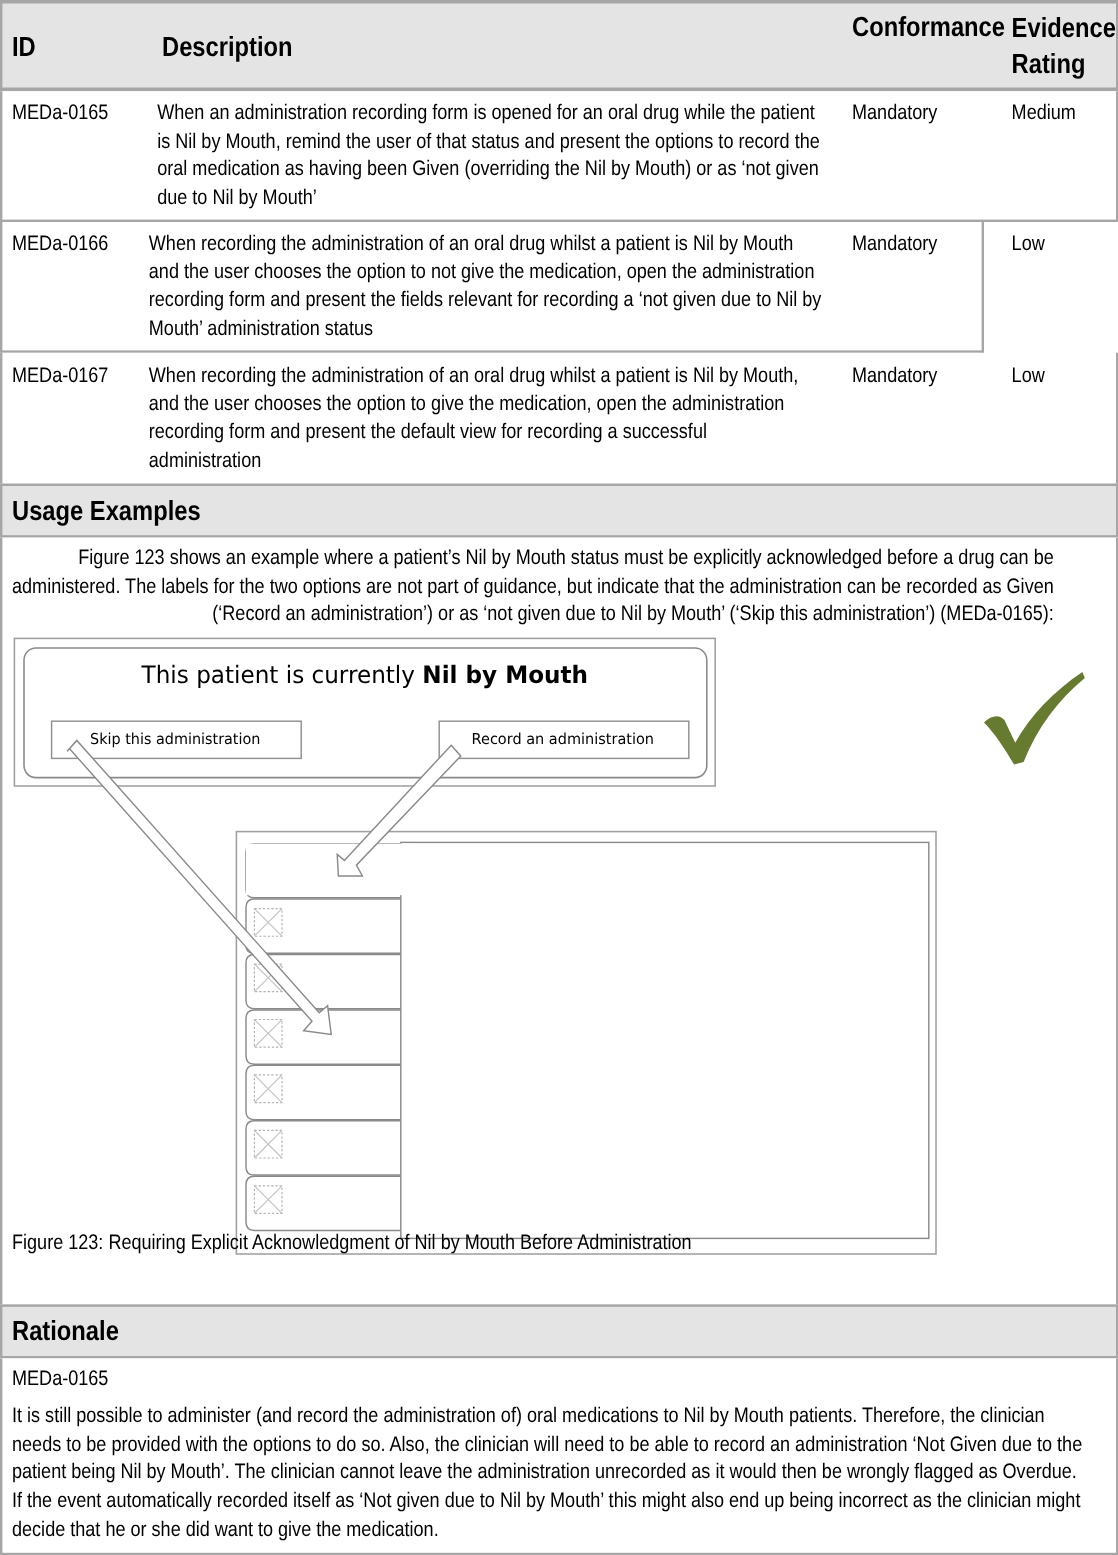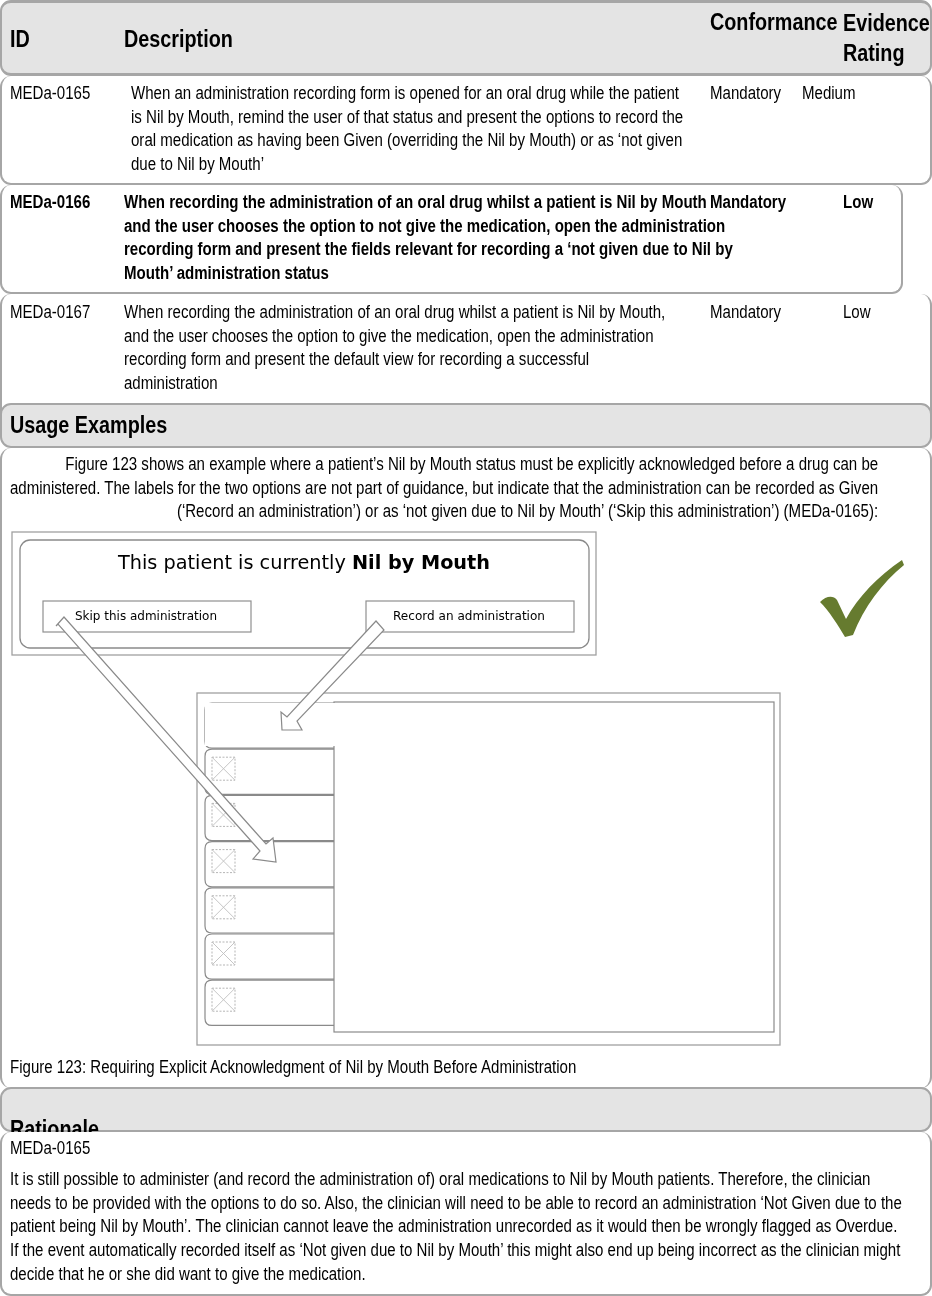--- a/index.html
+++ b/index.html
@@ -7,41 +7,41 @@
     width: 932px; height: 1296px; overflow: hidden;
     font-family: "Liberation Sans", sans-serif;
     color: #000;
   }
   .page {
     position: absolute; left: 0; top: 0;
     width: 932px; height: 1296px;
     box-sizing: border-box;
   }
   .cond { display: inline-block; transform: scaleX(0.86); transform-origin: left center; white-space: nowrap; }
-  .blk { position: absolute; box-sizing: border-box; border-left: 2px solid #a6a6a6; border-right: 2px solid #a6a6a6; border-radius: 11px; }
+  .blk { position: absolute; box-sizing: border-box; border-left: 2px solid #a6a6a6; border-right: 2px solid #a6a6a6; }
   .hdr-row { background: #e4e4e4; border-top: 3px solid #a6a6a6; border-bottom: 3px solid #a6a6a6; }
   .row { background: #fff; border-bottom: 2px solid #a6a6a6; }
   .th { position: absolute; font-weight: bold; font-size: 23px; line-height: 30px; }
   .td { position: absolute; font-size: 17.5px; line-height: 23.7px; }
   .desc-line { display: block; white-space: nowrap; transform: scaleX(0.86); transform-origin: left center; }
   .section-hdr { background: #e4e4e4; border-top: 2px solid #a6a6a6; border-bottom: 2px solid #a6a6a6; }
   .section-title { position: absolute; left: 8px; font-weight: bold; font-size: 23px; text-align: right; }
   .para { position: absolute; left: 8px; font-size: 17.5px; line-height: 23.7px; }
   .para .desc-line { transform: scaleX(0.86); }
 </style>
 </head>
 <body>
 
 <div class="page">
 
   <div class="blk hdr-row" style="left:0; top:0; width:932px; height:76px;">
     <div class="th" style="left:8px; top:21px;">
       <span class="cond">ID</span>
     </div>
-    <div class="th" style="left:122px; top:21px;">
+    <div class="th" style="left:133px; top:21px;">
       <span class="cond">Description</span>
     </div>
     <div class="th" style="left:708px; top:4px;">
       <span class="cond">Conformance</span>
     </div>
     <div class="th" style="left:841px; top:5px;">
       <span class="cond">Evidence</span><br>
       <span class="cond">Rating</span>
     </div>
   </div>
@@ -52,26 +52,26 @@
     </div>
     <div class="td" style="left:129px; top:6px;">
       <span class="desc-line">When an administration recording form is opened for an oral drug while the patient</span>
       <span class="desc-line">is Nil by Mouth, remind the user of that status and present the options to record the</span>
       <span class="desc-line">oral medication as having been Given (overriding the Nil by Mouth) or as ‘not given</span>
       <span class="desc-line">due to Nil by Mouth’</span>
     </div>
     <div class="td" style="left:708px; top:6px;">
       <span class="cond">Mandatory</span>
     </div>
-    <div class="td" style="left:800px; top:6px;">
+    <div class="td" style="left:841px; top:6px;">
       <span class="cond">Medium</span>
     </div>
   </div>
 
-  <div class="blk row" style="left:0; top:185px; width:903px; height:109px;font-weight:bold;">
+  <div class="blk row" style="left:0; top:185px; width:820px; height:109px;">
     <div class="td" style="left:8px; top:6px;">
       <span class="cond">MEDa-0166</span>
     </div>
     <div class="td" style="left:122px; top:6px;">
       <span class="desc-line">When recording the administration of an oral drug whilst a patient is Nil by Mouth</span>
       <span class="desc-line">and the user chooses the option to not give the medication, open the administration</span>
       <span class="desc-line">recording form and present the fields relevant for recording a ‘not given due to Nil by</span>
       <span class="desc-line">Mouth’ administration status</span>
     </div>
     <div class="td" style="left:708px; top:6px;">
@@ -185,27 +185,27 @@
         </g>
       <rect x="334" y="702" width="440" height="330" fill="none" stroke="#8a8a8a" stroke-width="1.2"></rect>
       <rect x="205" y="703" width="140" height="43" fill="#fff" stroke="none"></rect>
 
       <polygon points="56,626 64,617 266,844 273,838 276,862 253,859 260,851 58,624" fill="#fff" stroke="#8a8a8a" stroke-width="1.2"></polygon>
       <polygon points="376,621 384,630 297,721 302,730 282,730 281,712 287,717" fill="#fff" stroke="#8a8a8a" stroke-width="1.2"></polygon>
 
       <path id="checkmark" d="M820,602 C826,596 833,595 837,600 L846,619 C858,597 878,576 902,560 L904,565 C882,583 864,607 853,635 L845,637 C838,625 829,611 820,602 Z" fill="#667b2f"></path>
     </svg>
 
-    <div class="para" style="top:608px;">
+    <div class="para" style="top:576px;">
       <span class="desc-line">Figure 123: Requiring Explicit Acknowledgment of Nil by Mouth Before Administration</span>
     </div>
   </div>
 
   <div class="blk section-hdr" style="left:0; top:1087px; width:932px; height:45px;">
-    <div class="section-title" style="top:7px;margin-top:20px;">
+    <div class="section-title" style="top:7px;">
       <span class="cond">Rationale</span>
     </div>
   </div>
 
   <div class="blk" style="left:0; top:1132px; width:932px; height:164px; background:#fff; border-bottom:2px solid #a6a6a6;">
     <div class="para" style="top:5px;">
       <span class="desc-line">MEDa-0165</span>
     </div>
     <div class="para" style="top:36px;">
       <span class="desc-line">It is still possible to administer (and record the administration of) oral medications to Nil by Mouth patients. Therefore, the clinician</span>

